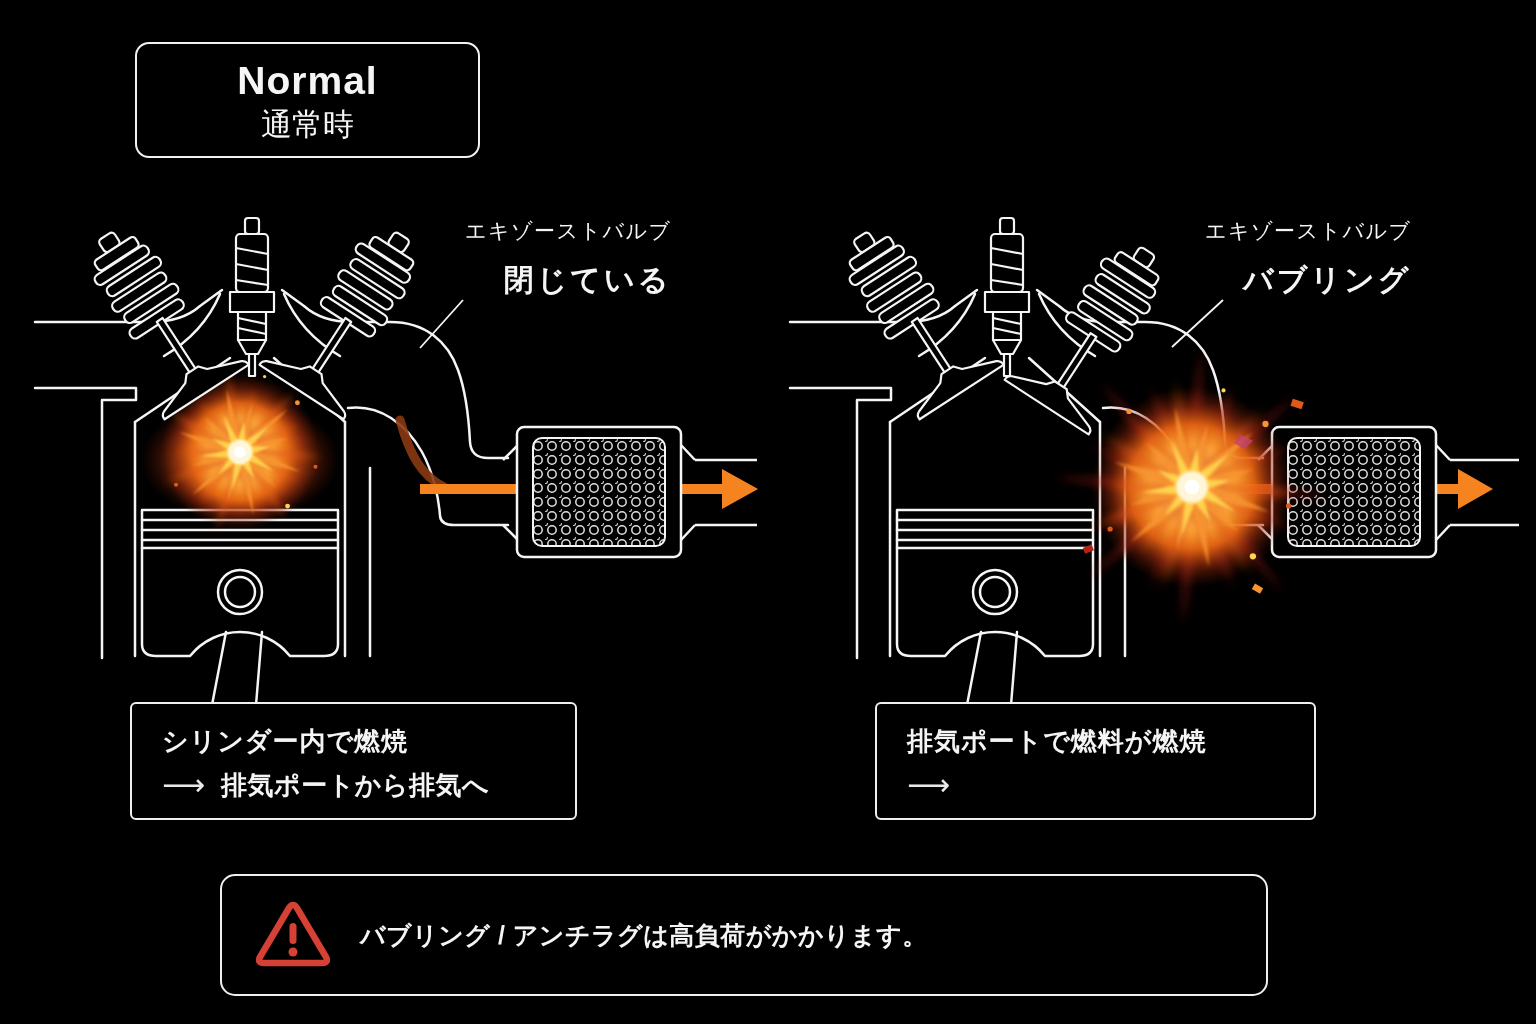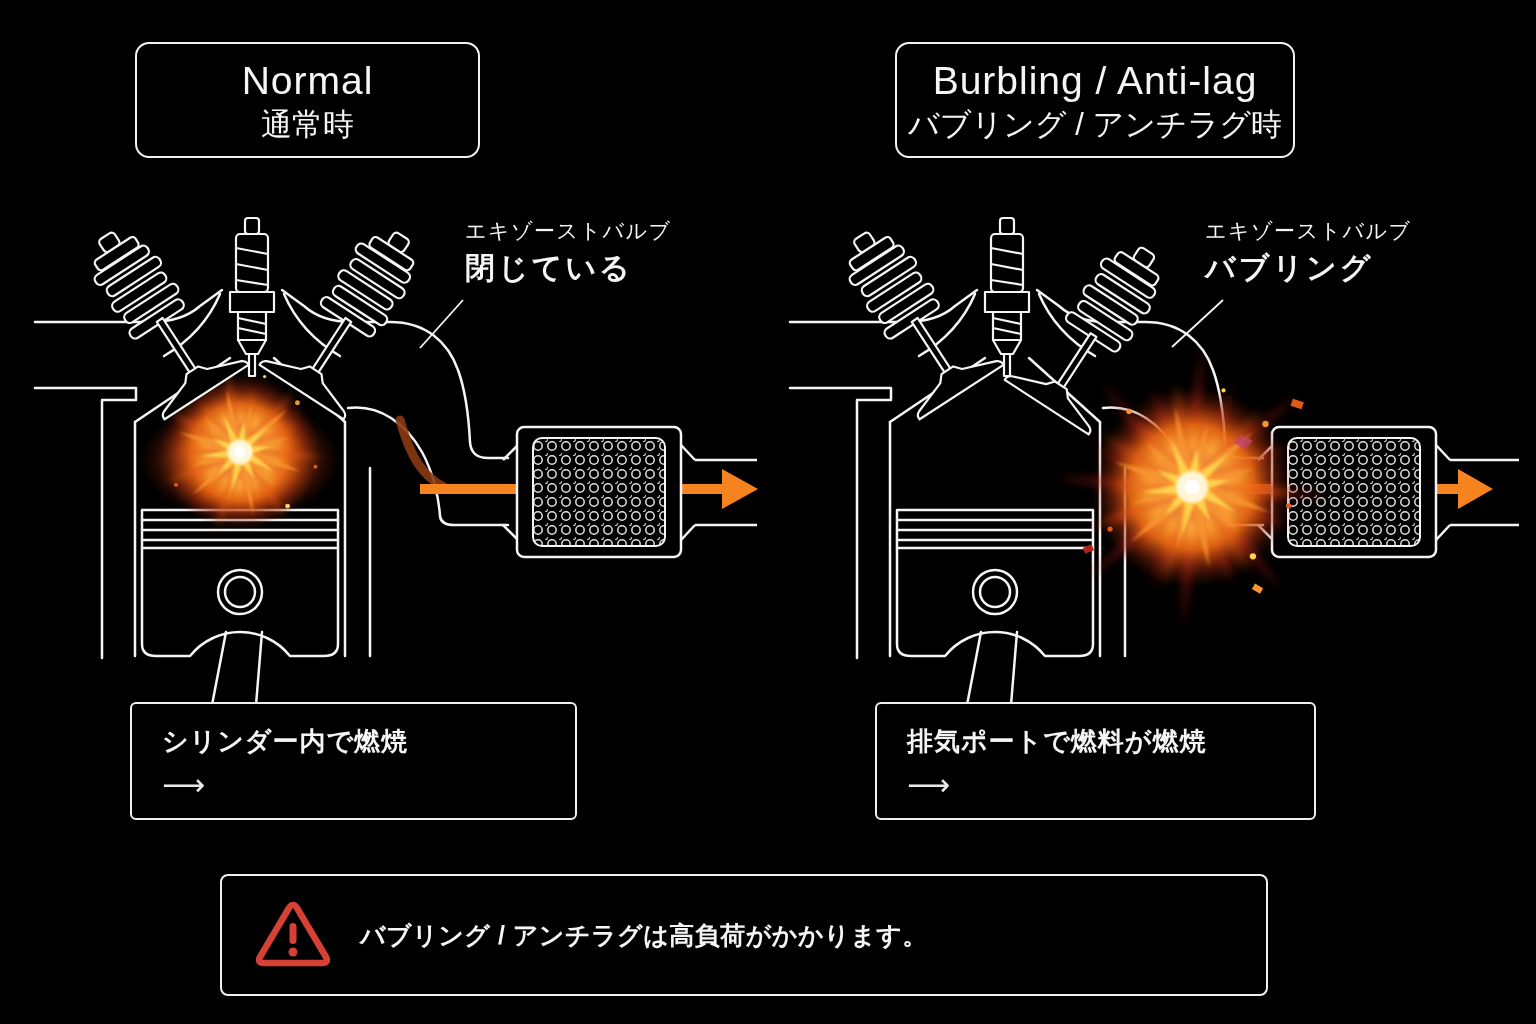--- a/index.html
+++ b/index.html
@@ -9,43 +9,43 @@
   }
   #diagram-svg{position:absolute;left:0;top:0;width:1536px;height:1024px;}
 
   .title-box{
     position:absolute;box-sizing:border-box;border:2.5px solid #F2F2F2;border-radius:14px;
     display:flex;flex-direction:column;align-items:center;justify-content:center;gap:9px;
     background:#000;
   }
   #title-left{left:135px;top:42px;width:345px;height:116px;}
   #title-right{left:895px;top:42px;width:400px;height:116px;}
-  .title-main{font-size:39px;font-weight:400;letter-spacing:1px;line-height:1;}
+  .title-main{font-size:39px;font-weight:700;letter-spacing:1px;line-height:1;}
   .title-sub{font-size:31px;font-weight:400;line-height:1;}
 
   .valve-label{position:absolute;}
   #valve-label-left{left:465px;top:220px;}
   #valve-label-right{left:1205px;top:220px;}
   .vl1{font-size:21px;font-weight:400;letter-spacing:1.5px;line-height:1;}
-  .vl2{font-size:30px;font-weight:700;letter-spacing:3px;margin-top:12px;line-height:1;}
+  .vl2{font-size:30px;font-weight:700;letter-spacing:3px;margin-top:24px;line-height:1;text-align:right;}
 
   .desc-box{
     position:absolute;box-sizing:border-box;border:2px solid #EFEFEF;border-radius:6px;
     padding:24px 30px 0 30px;background:#000;height:118px;
   }
   #desc-left{left:130px;top:702px;width:447px;}
   #desc-right{left:875px;top:702px;width:441px;}
   .desc1{font-size:26px;font-weight:700;letter-spacing:1px;line-height:1;}
   .desc-row{display:flex;align-items:center;gap:16px;margin-top:16px;}
   .desc-arrow{font-size:30px;font-weight:400;color:#E8E8E8;line-height:1;}
   .desc2{font-size:26px;font-weight:700;letter-spacing:0.5px;line-height:1;}
 
   #warning-box{
     position:absolute;left:220px;top:874px;width:1048px;height:122px;box-sizing:border-box;
-    border:2px solid #EFEFEF;border-radius:8px;background:#000;
+    border:2px solid #EFEFEF;border-radius:15px;background:#000;
     display:flex;align-items:center;padding:4px 34px;gap:30px;
   }
   .warn-lines{font-size:25px;font-weight:700;letter-spacing:0.5px;line-height:40px;}
 </style>
 </head>
 <body>
 
 <div id="stage">
 
   <svg id="diagram-svg" viewBox="0 0 1536 1024">
@@ -186,38 +186,35 @@
         <rect x="60" y="92" width="9" height="6" fill="#F79430" transform="rotate(30 60 92)"></rect>
         <polygon points="46,-50 58,-44 50,-36 40,-42" fill="#C2426E" opacity="0.8"></polygon>
       </g>
     </g>
   </svg>
 
   <div class="title-box" id="title-left">
     <div class="title-main">Normal</div>
     <div class="title-sub">通常時</div>
   </div>
-  <div class="title-box" id="title-right">
-    <div class="title-main">Burbling / Anti-lag</div>
-    <div class="title-sub">バブリング / アンチラグ時</div>
-  </div>
 
   <div class="valve-label" id="valve-label-left">
     <div class="vl1">エキゾーストバルブ</div>
     <div class="vl2">閉じている</div>
   </div>
   <div class="valve-label" id="valve-label-right">
     <div class="vl1">エキゾーストバルブ</div>
     <div class="vl2">バブリング</div>
   </div>
 
   <div class="desc-box" id="desc-left">
     <div class="desc1">シリンダー内で燃焼</div>
     <div class="desc-row">
       <span class="desc-arrow">⟶</span>
+      <span class="desc2">排気ポートから排気へ</span>
     </div>
   </div>
   <div class="desc-box" id="desc-right">
     <div class="desc1">排気ポートで燃料が燃焼</div>
     <div class="desc-row">
       <span class="desc-arrow">⟶</span>
     </div>
   </div>
 
   <div id="warning-box">

